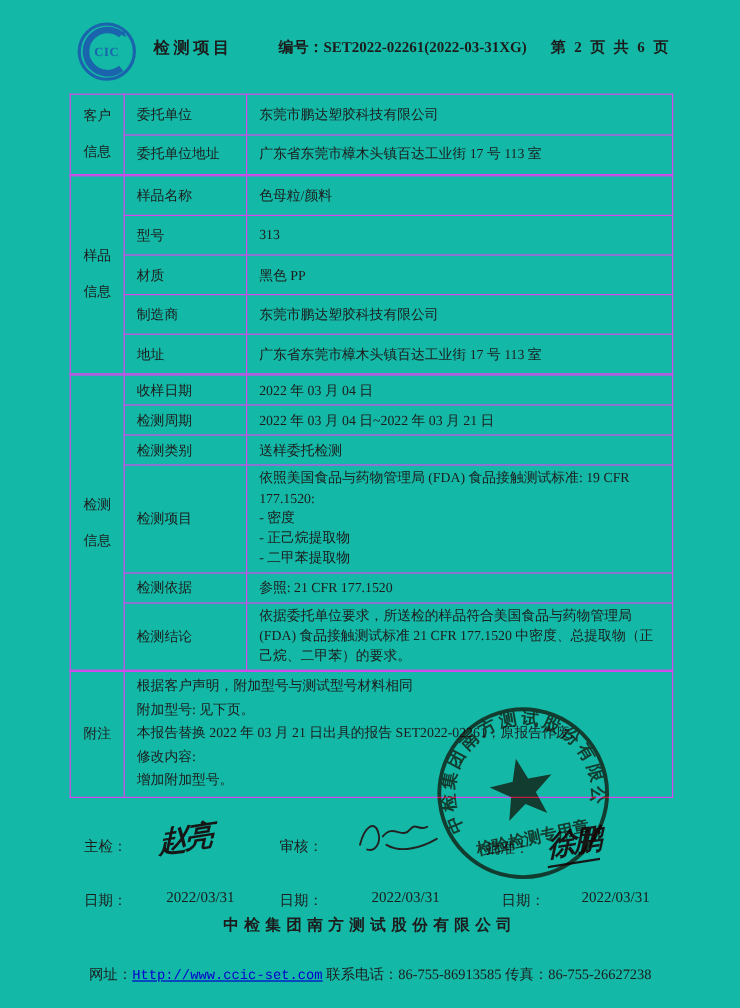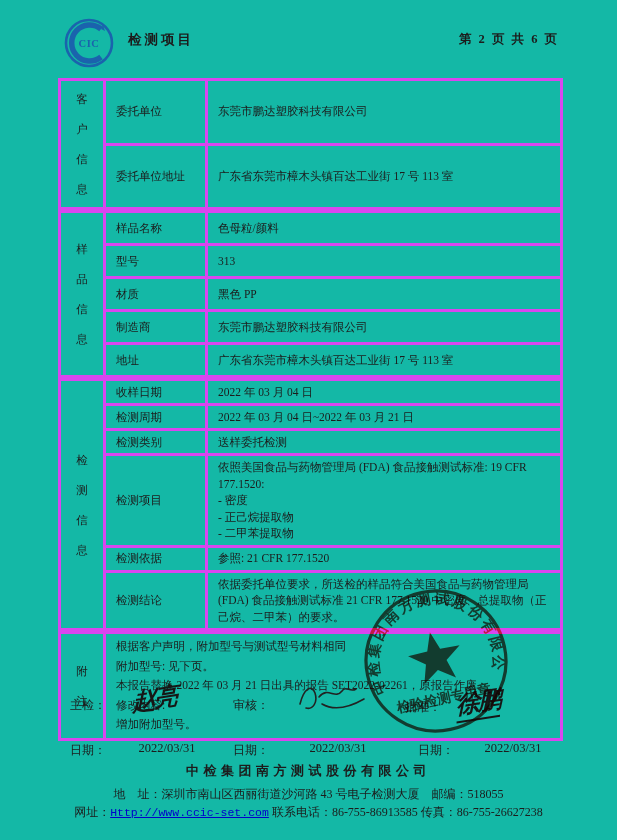--- a/index.html
+++ b/index.html
@@ -8,21 +8,21 @@
     font-family:"Liberation Serif","DejaVu Serif",serif;color:#1c1c1c;
   }
   
   .hdr-logo{position:absolute;left:63px;top:17px;width:52px;height:52px;}
   .hdr-title{position:absolute;left:128px;top:31px;font-size:13.5px;font-weight:bold;letter-spacing:3px;}
   .hdr-no{position:absolute;left:232px;top:31px;font-size:12.5px;font-weight:bold;}
   .hdr-page{position:absolute;right:58px;top:31px;font-size:12.5px;font-weight:bold;letter-spacing:2px;}
   
   .tablewrap{position:absolute;left:58px;top:78px;width:502px;font-size:11.5px;}
   table.sec{border-collapse:collapse;table-layout:fixed;width:502px;}
-  table.sec td{border:3px solid #d946ef;vertical-align:middle;padding:3px 10px;box-sizing:border-box;}
+  table.sec td{border:1px solid #d946ef;vertical-align:middle;padding:3px 10px;box-sizing:border-box;}
   td.c1{width:45px;text-align:center;white-space:pre-line;line-height:30px;padding:0 2px;}
   td.c2{width:102px;}
   td.c3{width:355px;}
   tr.h33 td{height:33px;}
   tr.h25 td{height:25px;}
   td.multi{white-space:pre-line;line-height:16.5px;padding-top:6px;padding-bottom:6px;}
   td.concl{line-height:16.5px;padding-top:5px;padding-bottom:5px;}
   td.note{white-space:pre-line;line-height:19.5px;height:102px;padding-top:5px;}
   
   .sig-label{position:absolute;font-size:12px;text-align:right;}
@@ -46,20 +46,21 @@
 
   <div class="hdr-logo">
     <svg width="52" height="52" viewBox="0 0 52 52">
       <circle cx="26" cy="26" r="23" fill="none" stroke="#1a63ad" stroke-width="2.6"></circle>
       <path d="M 38,12 A 18,18 0 1 0 38,40" fill="none" stroke="#1a63ad" stroke-width="5.5"></path>
       <path d="M 38,12 l 2,-4 l 2,6 z" fill="#1a63ad"></path>
       <text x="26" y="30" text-anchor="middle" font-size="10.5" font-weight="bold" font-family="Liberation Serif, DejaVu Serif, serif" fill="#1a63ad" letter-spacing="0.5">CIC</text>
     </svg>
   </div>
   <div class="hdr-title">检测项目</div>
+  <div class="hdr-no">编号：SET2022-02261(2022-03-31XG)</div>
   <div class="hdr-page">第 2 页 共 6 页</div>
 
   <div class="tablewrap">
 
     <table class="sec">
       <tbody>
           <tr class="h33">
         <td class="c1" rowspan="2">客户
 信息</td>
         <td class="c2">委托单位</td>
@@ -178,19 +179,18 @@
       <circle cx="75" cy="75" r="69" fill="none" stroke="#e23b2e" stroke-width="3.2"></circle>
       <polygon points="75,46 81.5,64 101,64.6 85.4,76.2 91,95 75,84 59,95 64.6,76.2 49,64.6 68.5,64" fill="#e23b2e"></polygon>
       <text font-size="14.5" font-weight="bold" fill="#e23b2e" letter-spacing="2.5" font-family="Liberation Serif, DejaVu Serif, serif">
         <textPath href="#stampArc" startOffset="0">中检集团南方测试股份有限公司</textPath>
       </text>
       <text x="75" y="117" text-anchor="middle" font-size="13.5" font-weight="bold" fill="#e23b2e" font-family="Liberation Serif, DejaVu Serif, serif">检验检测专用章</text>
     </svg>
   </div>
 
   <div class="ftr ftr-company">中检集团南方测试股份有限公司</div>
-  <div class="ftr ftr-addr">地　址：深圳市南山区西丽街道沙河路 43 号电子检测大厦　邮编：518055</div>
   <div class="ftr ftr-web">
     <span>网址：</span><a href="#">Http://www.ccic-set.com</a>
     <span>联系电话：86-755-86913585 传真：86-755-26627238</span>
   </div>
 
 </div>
 
 </body></html>

